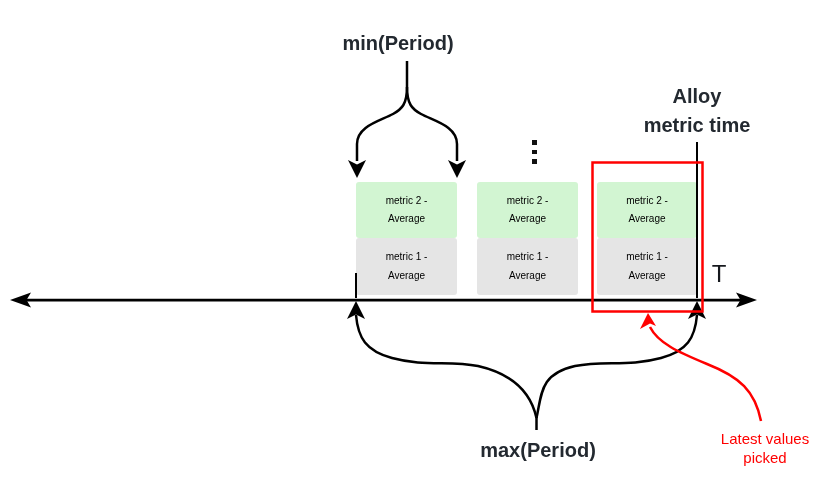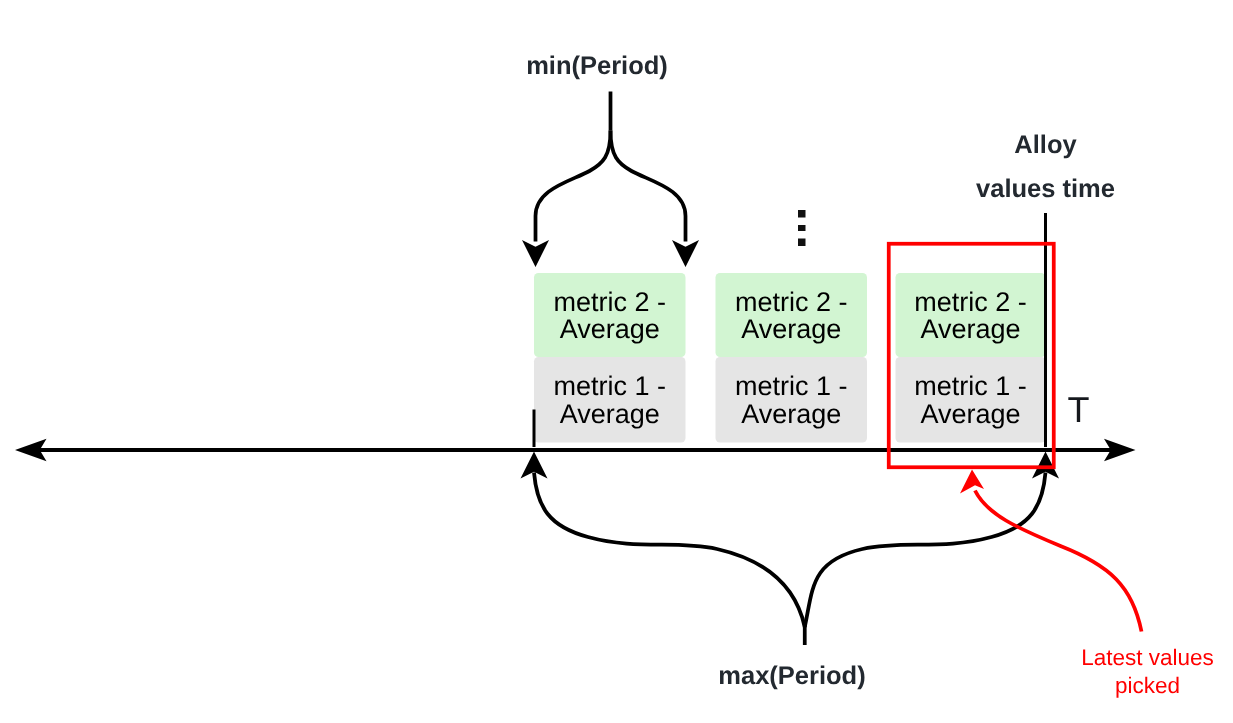--- a/index.html
+++ b/index.html
@@ -3,36 +3,36 @@
 <meta charset="utf-8">
 <style>
   html,body { margin:0; padding:0; background:#fff; }
   .stage {
     position:relative; width:822px; height:482px; background:#ffffff;
     font-family:"Liberation Sans", sans-serif; overflow:hidden;
   }
   
   .cell {
     position:absolute; display:flex; align-items:center; justify-content:center;
-    text-align:center; white-space:pre-line; font-size:18px; line-height:18.5px;
+    text-align:center; white-space:pre-line; font-size:10px; line-height:18.5px;
     color:#000; border-radius:3px; z-index:1;
   }
   .m2 { background:#d2f5d2; top:182px; height:56px; }
   .m1 { background:#e5e5e5; top:238px; height:57px; }
   .g1 { left:356px; width:101px; }
   .g2 { left:477px; width:101px; }
   .g3 { left:597px; width:100px; }
   
   .overlay { position:absolute; left:0; top:0; z-index:2; pointer-events:none; }
   
   .label { position:absolute; z-index:3; text-align:center; color:#232930; }
-  .title { font-size:17px; font-weight:600; line-height:29px; white-space:pre-line; }
+  .title { font-size:20px; font-weight:600; line-height:29px; white-space:pre-line; }
   .lbl-min   { left:318px; top:29px;  width:160px; }
   .lbl-alloy { left:607px; top:82px;  width:180px; }
-  .lbl-max   { left:446px; top:436px; width:164px; }
+  .lbl-max   { left:456px; top:436px; width:164px; }
   .lbl-t     { left:706px; top:260px; width:26px; font-size:24px; font-weight:500; color:#15181d; }
   .lbl-latest {
     left:703px; top:429px; width:124px; font-size:15px; line-height:19px;
     color:#ff0000; white-space:pre-line; font-weight:400;
   }
   
   .vdots {
     position:absolute; left:532px; top:140px; width:5px; z-index:3;
     display:flex; flex-direction:column; gap:5px;
   }
@@ -82,21 +82,21 @@
 
     <rect x="592.5" y="162.5" width="110" height="149" fill="none" stroke="#ff0000" stroke-width="2.5"></rect>
 
     <path d="M761 421 C755 391 740 377 707 364 C678 352 658 343 650 327" stroke="#ff0000" stroke-width="2.5" fill="none"></path>
     <polygon points="648,313 640,329 650,323.5 656,326" fill="#ff0000"></polygon>
   </svg>
 
   <div class="label title lbl-min">min(Period)</div>
 
   <div class="label title lbl-alloy">Alloy
-values time</div>
+metric time</div>
 
   <div class="label title lbl-max">max(Period)</div>
 
   <div class="label lbl-t">T</div>
 
   <div class="label lbl-latest">Latest values
 picked</div>
 
   <div class="vdots">
     <span></span>

